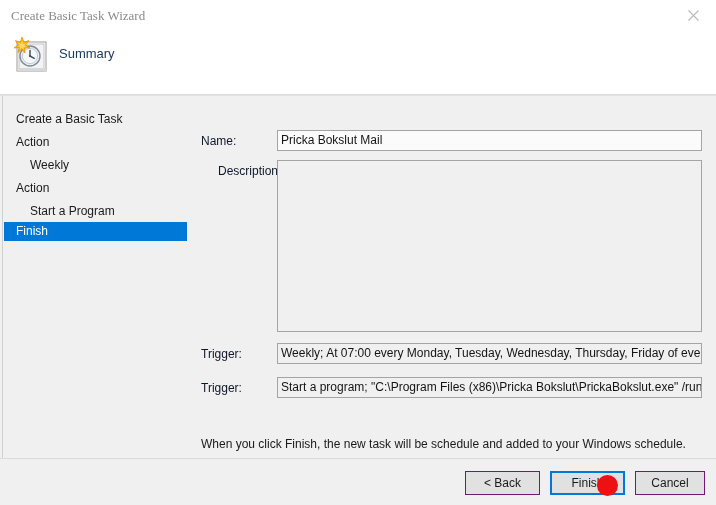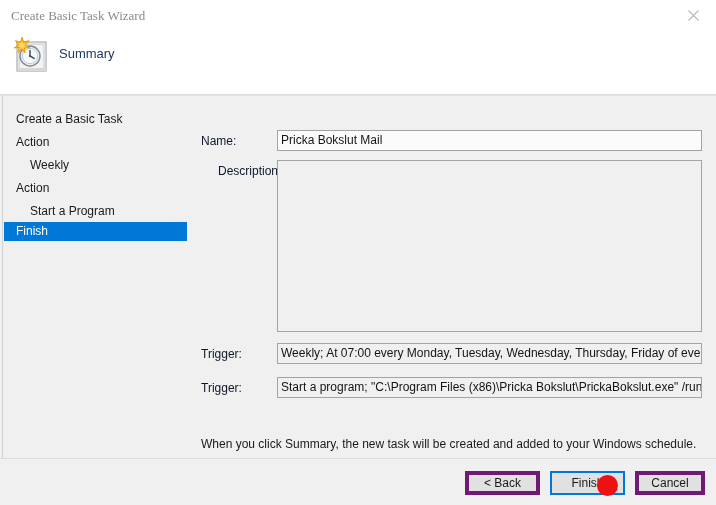--- a/index.html
+++ b/index.html
@@ -175,21 +175,21 @@
     width: 716px; height: 47px;
     background: #f0f0f0;
     border-top: 1px solid #dcdcdc;
     box-sizing: border-box;
   }
   .btn {
     position: absolute;
     top: 12px;
     height: 24px;
     background: #e1e1e1;
-    border: 4px solid #701a75;
+    border: 1px solid #701a75;
     box-sizing: border-box;
     font-family: "Liberation Sans", sans-serif;
     font-size: 12px;
     color: #1a1a1a;
     display: flex;
     align-items: center;
     justify-content: center;
     white-space: nowrap;
     padding: 0;
   }
@@ -267,21 +267,21 @@
   <div class="form-label" style="left:218px; top:164px;">Description:</div>
   <div class="field textarea" style="left:277px; top:160px; width:425px; height:172px;"></div>
 
   <div class="form-label" style="left:201px; top:347px;">Trigger:</div>
   <div class="field" style="left:277px; top:343px; width:425px; height:21px;">Weekly; At 07:00 every Monday, Tuesday, Wednesday, Thursday, Friday of every 1 week, starting</div>
 
   <div class="form-label" style="left:201px; top:381px;">Trigger:</div>
   <div class="field" style="left:277px; top:377px; width:425px; height:21px;">Start a program; "C:\Program Files (x86)\Pricka Bokslut\PrickaBokslut.exe" /run</div>
 
 
-  <div class="note-text">When you click Summary, the new task will be created and added to your Windows schedule.</div>
+  <div class="note-text">When you click Finish, the new task will be schedule and added to your Windows schedule.</div>
 
   <div class="footer">
     <button class="btn btn-back">&lt; Back</button>
     <button class="btn btn-finish primary">Finish</button>
     <button class="btn btn-cancel">Cancel</button>
   </div>
 
   <div class="click-marker"></div>
 
 </div>

